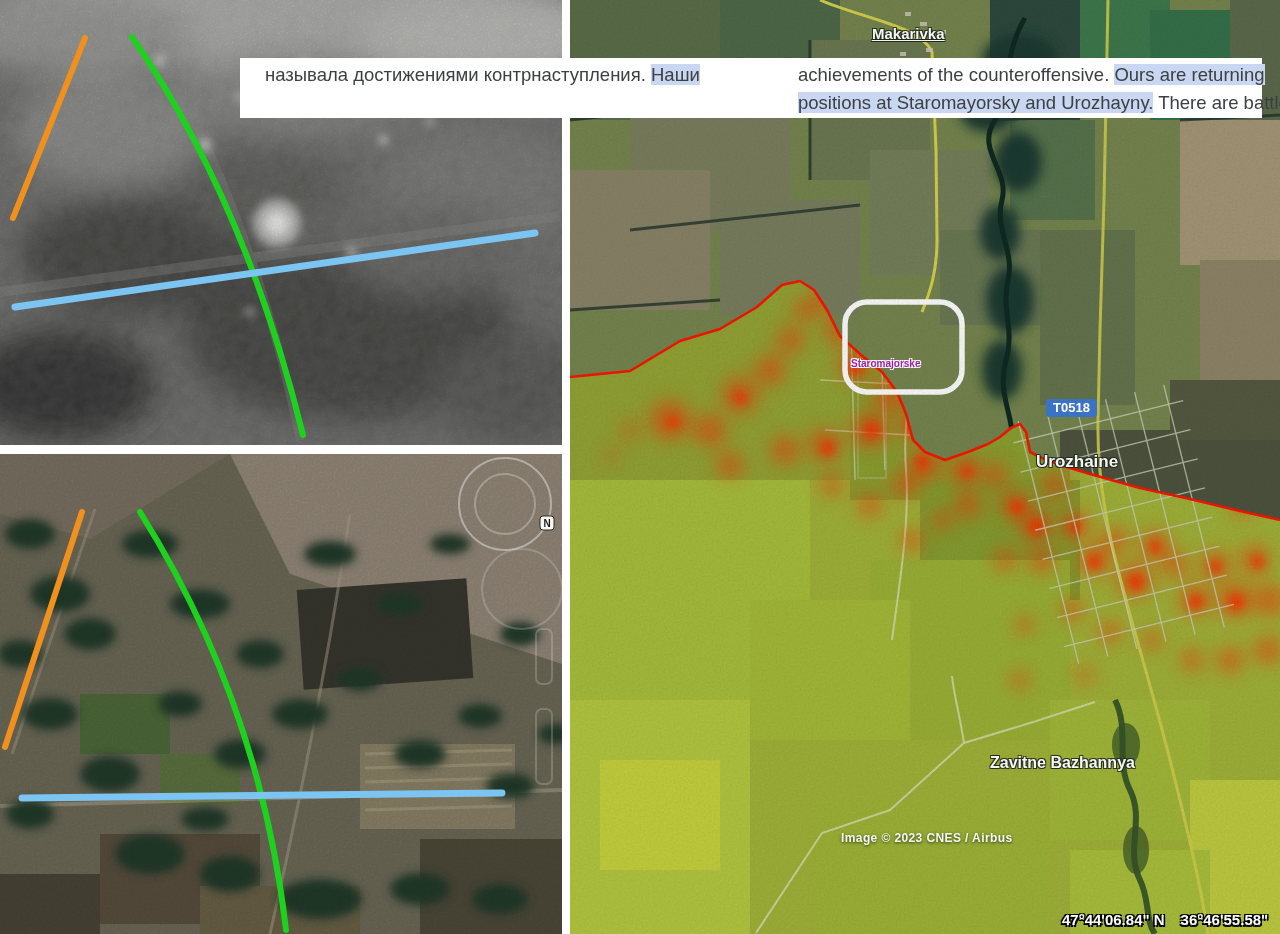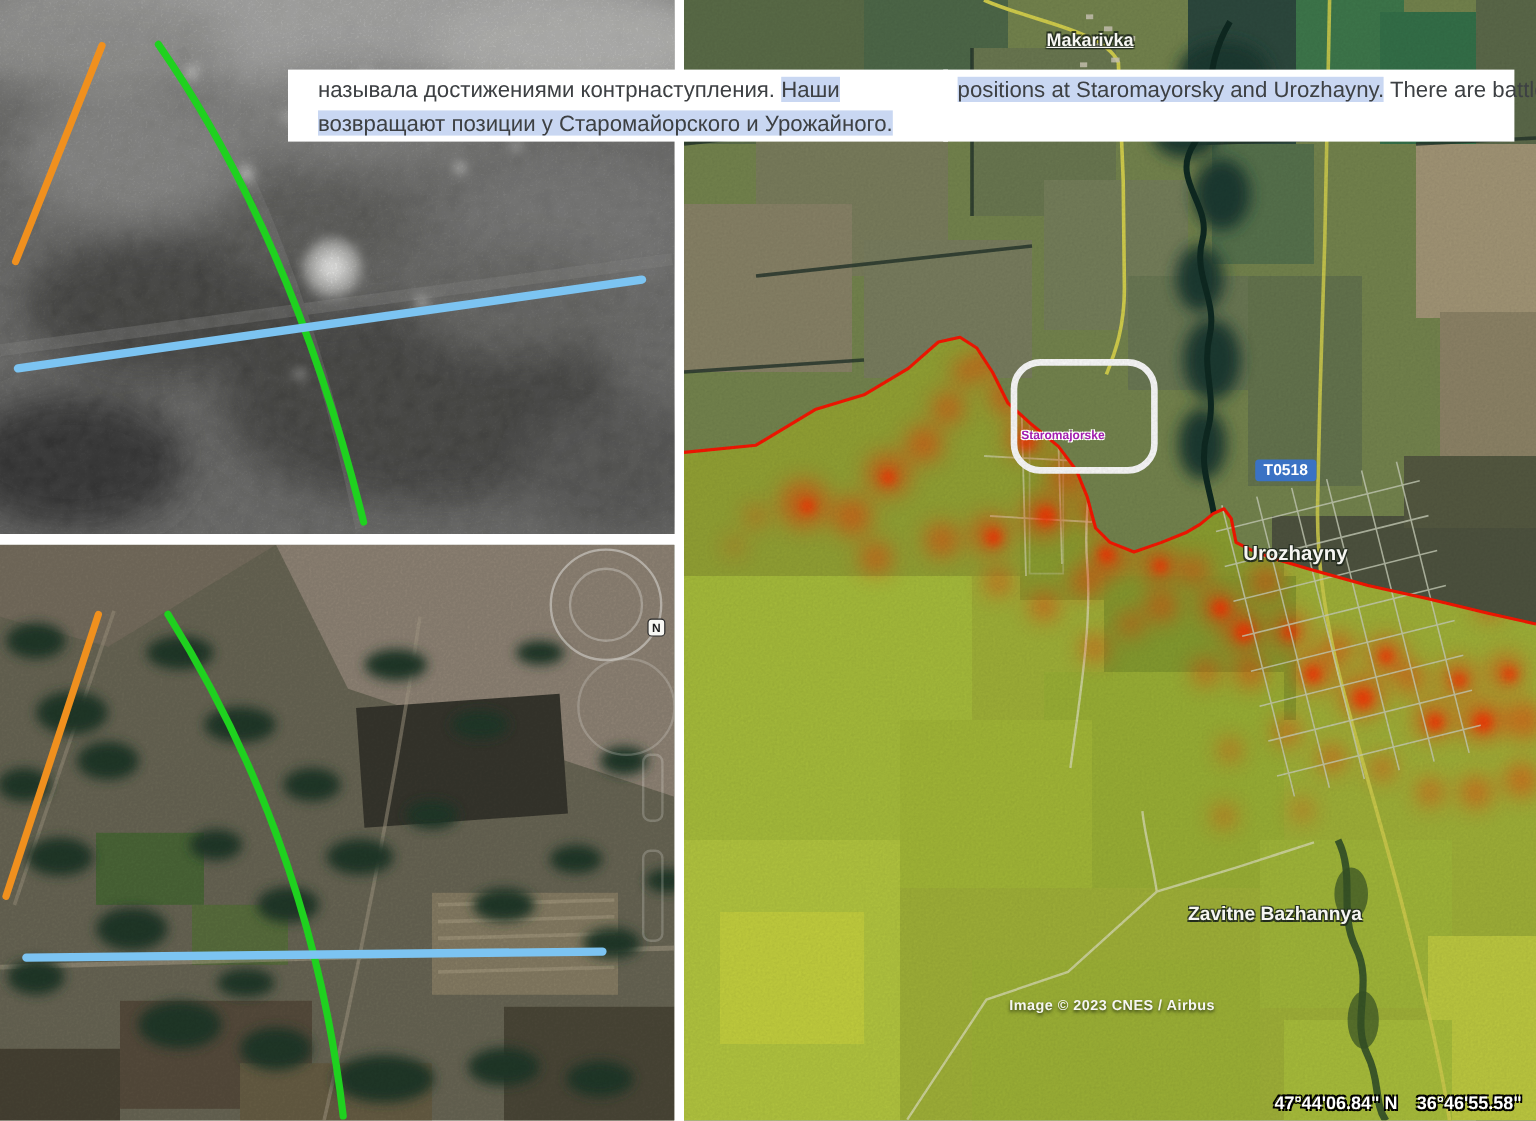--- a/index.html
+++ b/index.html
@@ -28,21 +28,21 @@
   .maplabel{position:absolute;z-index:20;font-weight:bold;color:#f6f6f2;
     text-shadow:-1px -1px 0 rgba(30,40,28,.85),1px -1px 0 rgba(30,40,28,.85),
                 -1px 1px 0 rgba(30,40,28,.85),1px 1px 0 rgba(30,40,28,.85);}
   #lbl-makarivka{left:872px;top:25px;font-size:15px;text-decoration:underline;}
   #lbl-staromajorske{left:851px;top:358px;font-size:10px;color:#a21caf;
     text-shadow:-1px -1px 0 #fff,1px -1px 0 #fff,-1px 1px 0 #fff,1px 1px 0 #fff;}
   #lbl-urozhaine{left:1036px;top:452px;font-size:17px;}
   #lbl-zavitne{left:990px;top:754px;font-size:16px;}
   #lbl-attrib{left:841px;top:831px;font-size:12px;letter-spacing:.4px;
     text-shadow:0 1px 3px rgba(20,30,10,.8);}
-  #road-badge{position:absolute;left:1046px;top:383px;z-index:20;background:var(--c-road_sign_blue);
+  #road-badge{position:absolute;left:1046px;top:399px;z-index:20;background:var(--c-road_sign_blue);
     color:#fff;font-weight:bold;font-size:13px;padding:1px 7px 2px 7px;border-radius:3px;}
   #coords{position:absolute;left:1062px;top:911px;z-index:20;font-weight:bold;font-size:15px;
     color:#fff;white-space:nowrap;
     text-shadow:-1.5px -1.5px 0 #000,1.5px -1.5px 0 #000,-1.5px 1.5px 0 #000,1.5px 1.5px 0 #000;}
   #coords .gap{display:inline-block;width:16px;}
 </style>
 </head>
 <body>
 
 <div class="canvas">
@@ -409,28 +409,28 @@
 
       <rect x="275" y="302" width="117" height="90" rx="22" fill="none" stroke="#ffffff" stroke-width="5.5"></rect>
 
       <rect width="710" height="934" filter="url(#m-grain)" opacity="0.09"></rect>
     </svg>
   </div>
 
   <div class="maplabel" id="lbl-makarivka">Makarivka</div>
   <div class="maplabel" id="lbl-staromajorske">Staromajorske</div>
   <div id="road-badge">T0518</div>
-  <div class="maplabel" id="lbl-urozhaine">Urozhayny</div>
+  <div class="maplabel" id="lbl-urozhaine">Urozhaine</div>
   <div class="maplabel" id="lbl-zavitne">Zavitne Bazhannya</div>
   <div class="maplabel" id="lbl-attrib">Image © 2023 CNES / Airbus</div>
   <div id="coords">
     <span>47°44'06.84" N</span><span class="gap"></span><span>36°46'55.58"</span>
   </div>
 
   <div class="txtbox" id="ru-box">
     <div><span>называла достижениями контрнаступления. </span><span class="hl">Наши</span></div>
-    <div><span class="hl">возвращают позиции у Старомайорского и Урожайного.</span></div>
   </div>
   <div class="txtbox" id="en-box">
+    <div><span>achievements of the counteroffensive. </span><span class="hl">Ours are returning</span></div>
     <div><span class="hl">positions at Staromayorsky and Urozhayny.</span><span> There are battles</span></div>
   </div>
 
 </div>
 
 </body></html>

